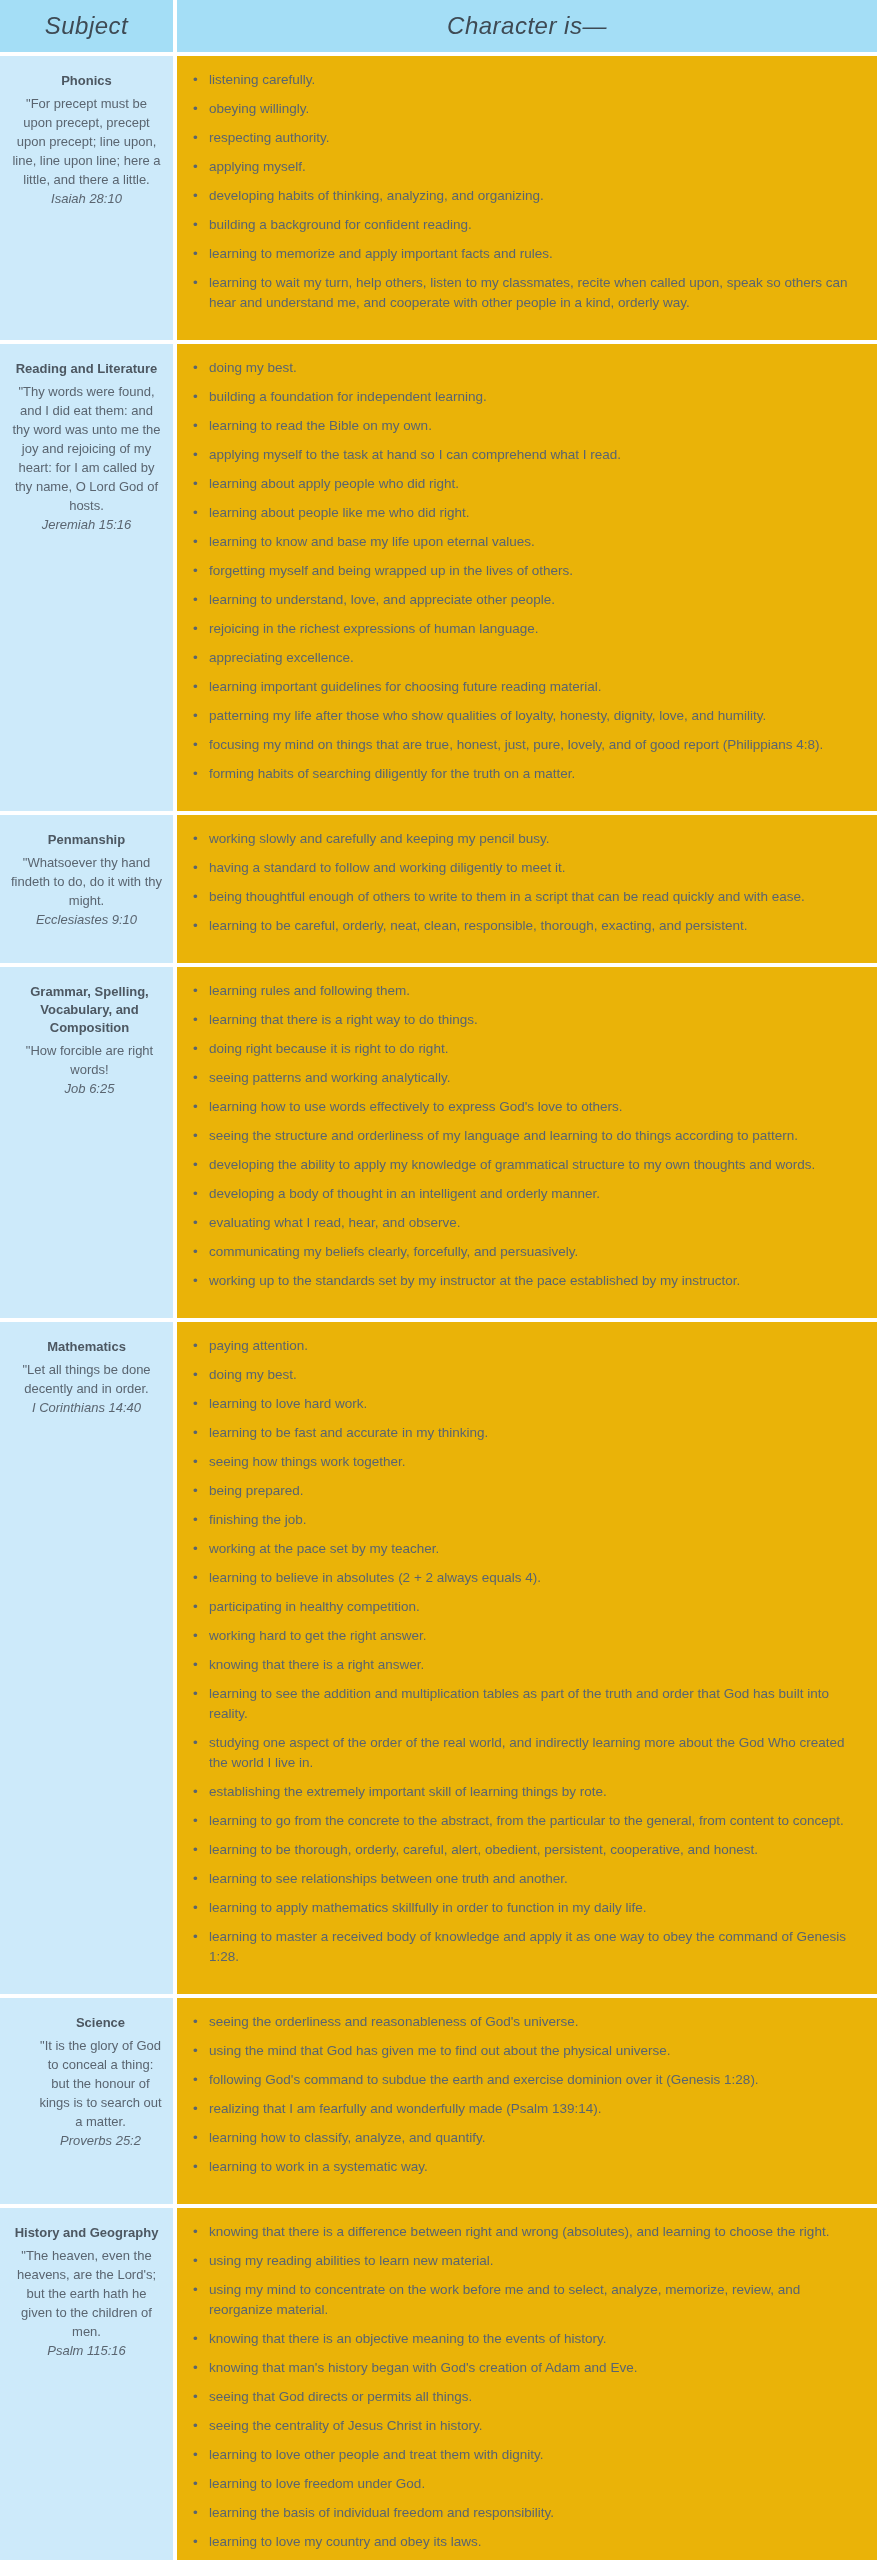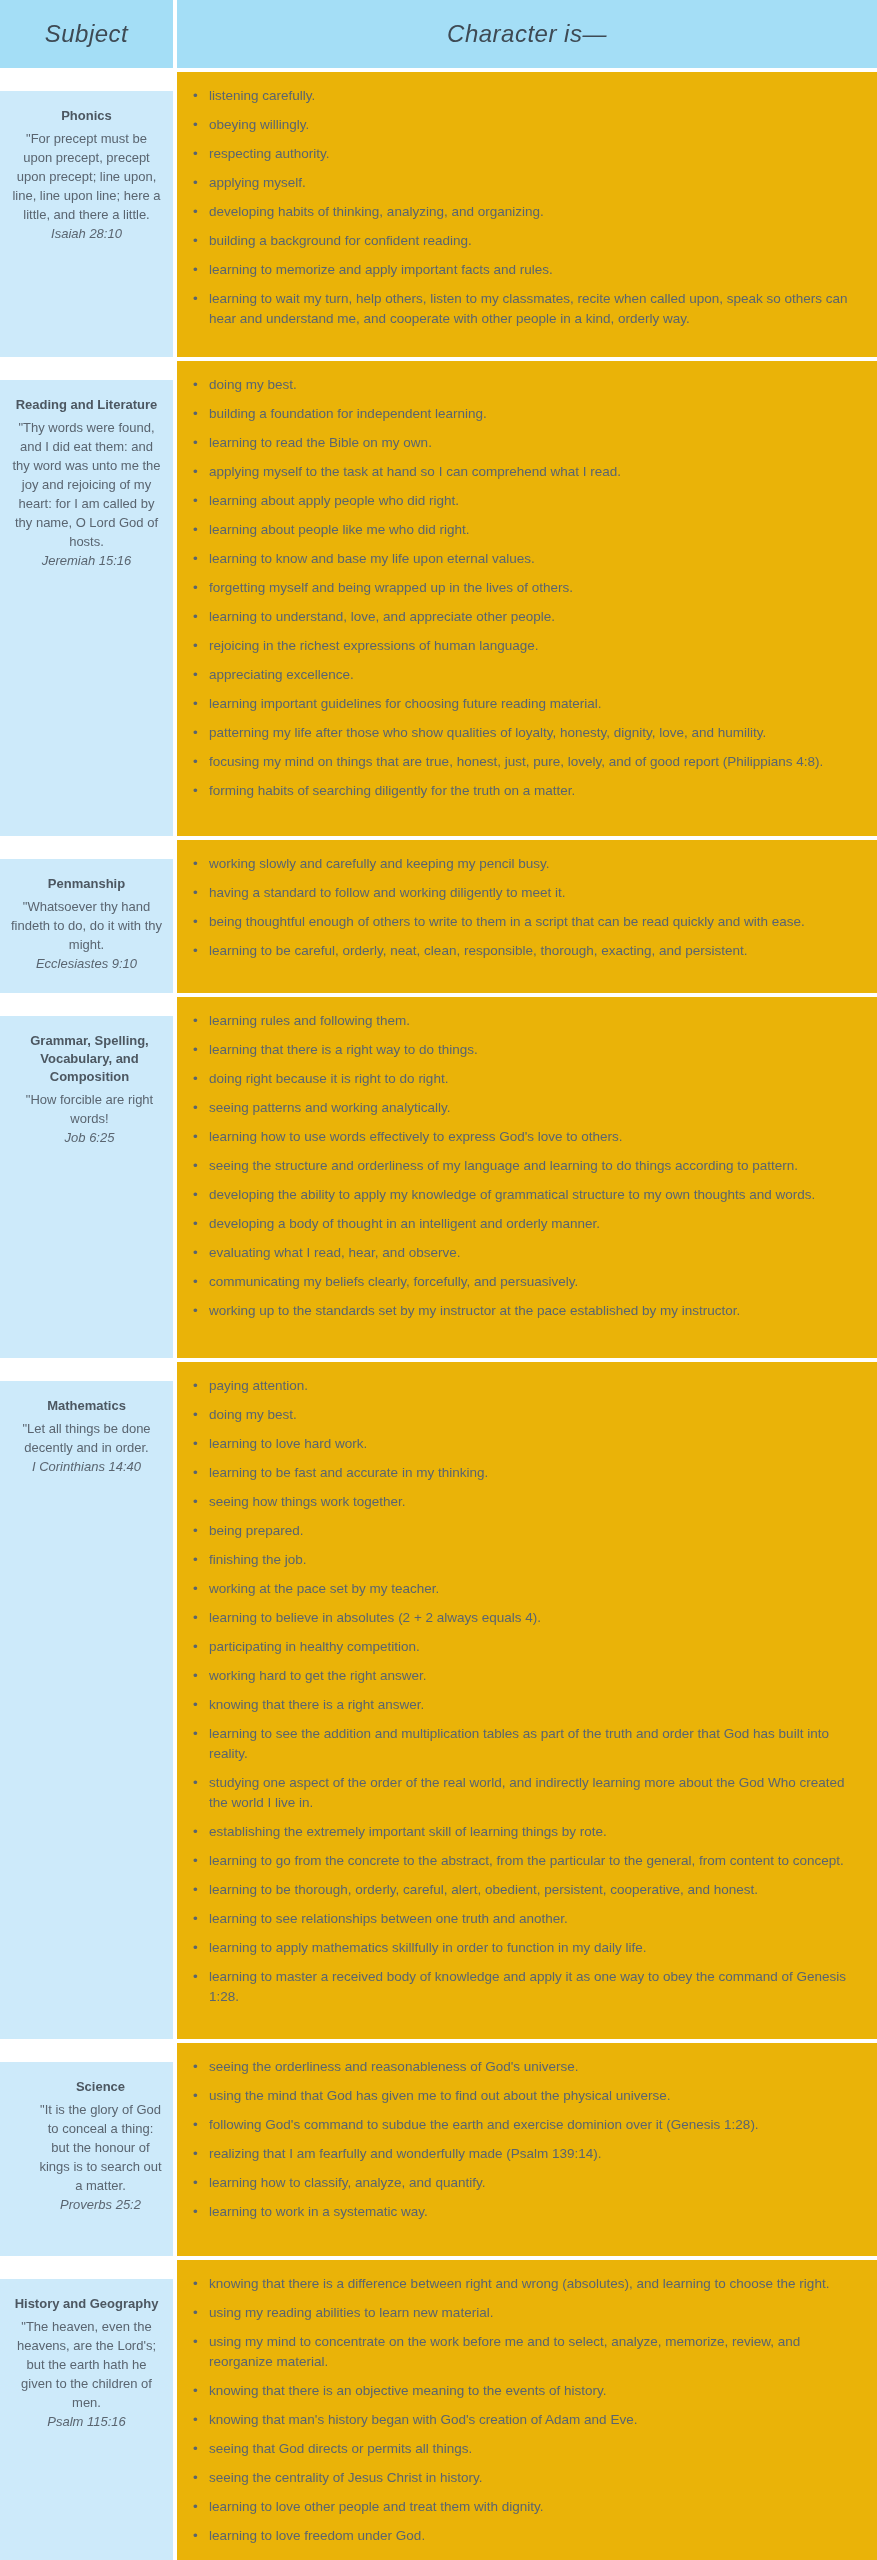--- a/index.html
+++ b/index.html
@@ -10,39 +10,39 @@
   }
   .table{
     display:grid;
     grid-template-columns:173px 1fr;
     gap:4px;
     background:#ffffff;
     width:877px;
   }
   .hcell{
     background:#a4def6;
-    height:68px;
+    height:52px;
     display:flex;
     align-items:center;
     justify-content:center;
   }
   .htext{
     font-style:italic;
     font-size:24px;
     color:#3e4a54;
     letter-spacing:0.5px;
   }
   .cell{box-sizing:border-box;}
   .cell.left{
     background:#cdeafa;
     padding:16px 10px 12px 10px;
     text-align:center;
     color:#566automatically5f68;
   }
-  .cell.left{color:#556069;margin-top:19px;}
+  .cell.left{color:#556069;}
   .cell.right{
     background:#eab308;
     padding:14px 18px 18px 16px;
   }
   .subject-title{
     font-weight:bold;
     font-size:13px;
     line-height:18px;
     color:#4c5761;
     margin-bottom:4px;

